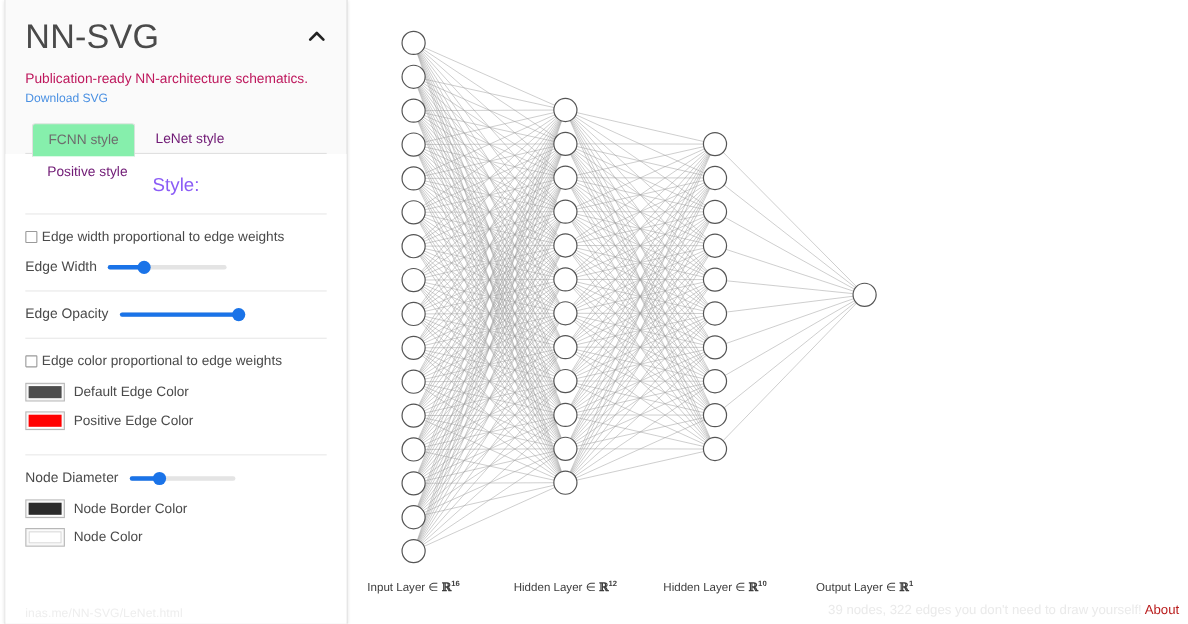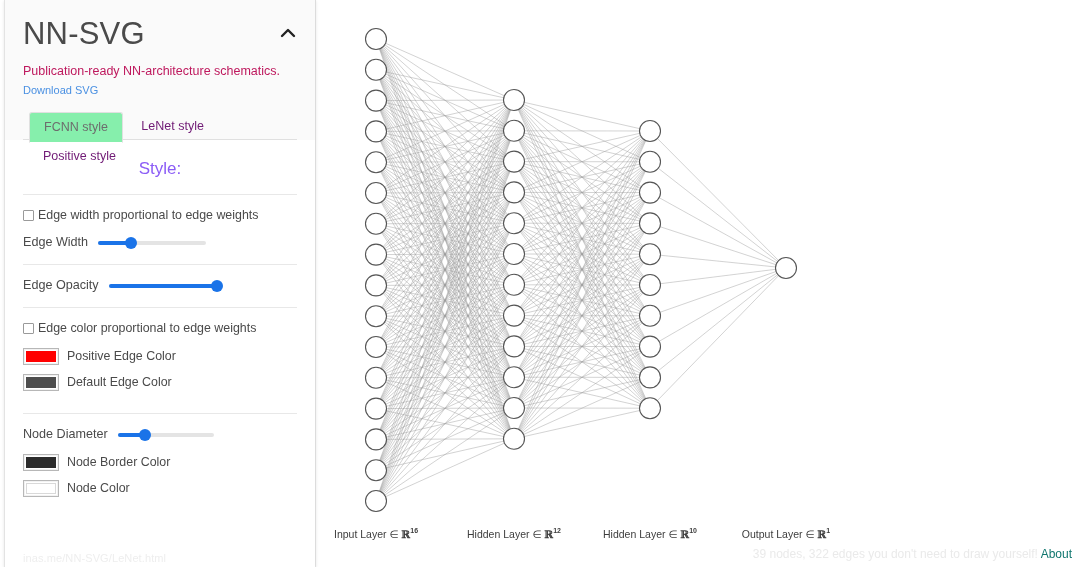--- a/index.html
+++ b/index.html
@@ -112,21 +112,21 @@
   .layer-caption {
     position: absolute; font-size: 10.5px; color: #3d3d3d;
     white-space: nowrap; transform: translateX(-50%);
   }
   .layer-caption sup { font-size: 7px; font-weight: bold; }
   .bb { font-weight: bold; font-family: "DejaVu Serif", serif; }
   .footer-note {
     position: absolute; right: 8px; bottom: 6px;
     font-size: 12px; color: #eaeaea; white-space: nowrap;
   }
-  .footer-note a { color: #0f766e; text-decoration: none; }
+  .footer-note a { color: #b91c1c; text-decoration: none; }
 </style>
 </head>
 <body>
 
 <div id="app">
 
   <div id="sidebar">
 
     <div class="panel-head">
       <h1 class="app-title">NN-SVG</h1>
@@ -184,30 +184,30 @@
 
       <div class="group">
         <div class="cb-row">
           <span class="cbox"></span>
           <span class="cb-label">Edge color proportional to edge weights</span>
         </div>
 
 
         <div class="sw-row">
           <span class="swatch">
+            <i style="background:#4D4D4D"></i>
+          </span>
+          <span class="sw-label">Default Edge Color</span>
+        </div>
+
+        <div class="sw-row">
+          <span class="swatch">
             <i style="background:#FF0000"></i>
           </span>
           <span class="sw-label">Positive Edge Color</span>
-        </div>
-
-        <div class="sw-row">
-          <span class="swatch">
-            <i style="background:#4D4D4D"></i>
-          </span>
-          <span class="sw-label">Default Edge Color</span>
         </div>
       </div>
 
       <div class="divider"></div>
 
       <div class="group">
         <div class="slider-row" style="margin-bottom:11px">
           <span class="slider-label">Node Diameter</span>
           <div class="slider" style="width:96px">
             <div class="track"></div>

